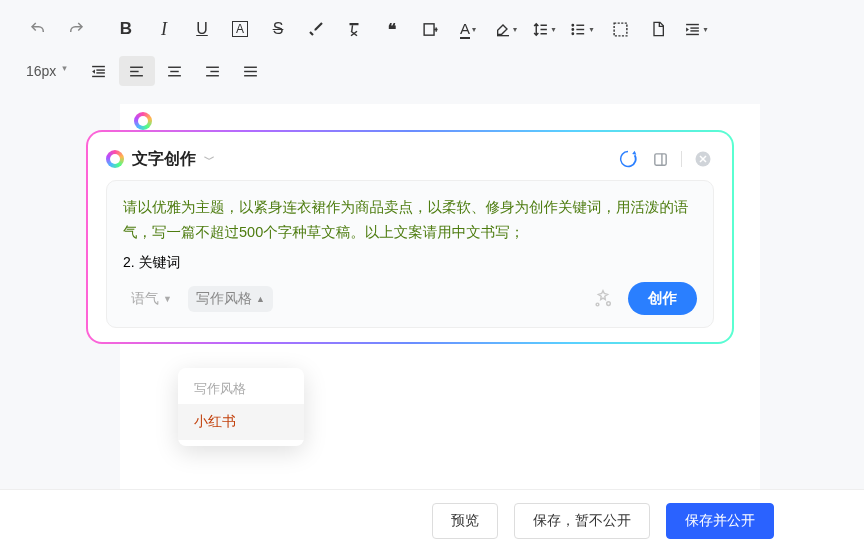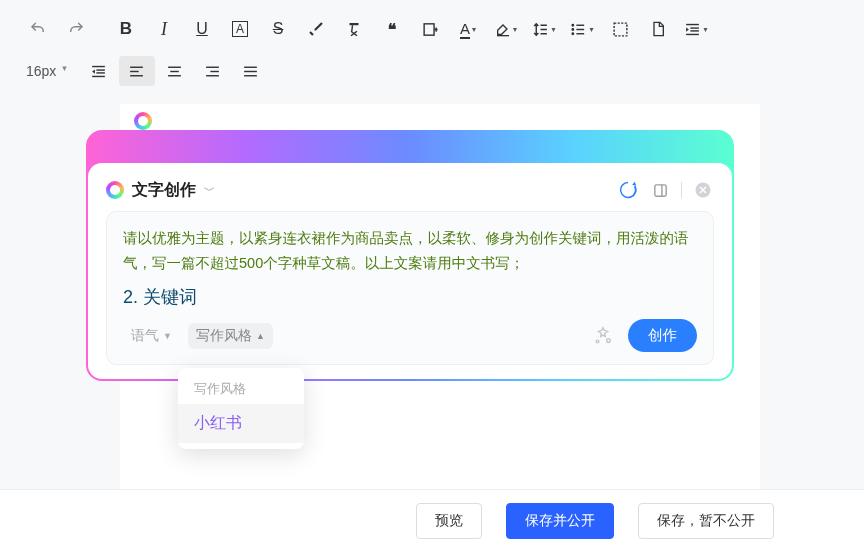--- a/index.html
+++ b/index.html
@@ -72,21 +72,20 @@
     top: 130px;
     width: 648px;
     padding: 2px;
     border-radius: 16px;
     background: linear-gradient(90deg,#ff63d6 0%,#b26bff 25%,#6b8cff 50%,#5ad1ff 75%,#5affd1 100%);
   }
   .ai-panel {
     background: #fff;
     border-radius: 14px;
     padding: 16px 18px 14px 18px;
-    margin-top: 31px;
   }
   .ai-head {
     display: flex;
     align-items: center;
     justify-content: space-between;
     margin-bottom: 10px;
   }
   .ai-head-left {
     display: flex;
     align-items: center;
@@ -118,22 +117,22 @@
     border-radius: 10px;
     padding: 14px 16px 12px 16px;
   }
   .prompt-text {
     font-size: 14.5px;
     line-height: 1.7;
     color: #4d7c0f;
     margin-bottom: 10px;
   }
   .placeholder-line {
-    font-size: 18px;
-    color: #0c4a6e;
+    font-size: 14px;
+    color: #000000;
     margin-bottom: 8px;
   }
   .ai-footer {
     display: flex;
     align-items: center;
     justify-content: space-between;
     margin-top: 10px;
   }
   .ai-footer-left {
     display: flex;
@@ -156,20 +155,21 @@
   }
   .soft-btn .dd-sm { font-size: 9px; }
   .create-btn {
     background: #2a7fff;
     color: #fff;
     border: none;
     border-radius: 18px;
     padding: 7px 20px;
     font-size: 14.5px;
     cursor: pointer;
+    font-weight: bold;
   }
   .magic {
     color:#bbb;
     margin-right:4px;
     display:inline-flex;
     cursor:pointer;
   }
   
   .dropdown {
     position: absolute;
@@ -181,41 +181,41 @@
     box-shadow: 0 6px 24px rgba(0,0,0,0.13);
     padding: 6px 0;
     z-index: 20;
   }
   .dropdown .ddlab {
     font-size: 13px;
     color: #aaa;
     padding: 6px 16px;
   }
   .dropdown .ddopt {
-    font-size: 16px;
-    color: #8b5cf6;
+    font-size: 14px;
+    color: #c2410c;
     padding: 9px 16px;
     cursor: pointer;
   }
   .dropdown .ddopt.hl {
     background: #f5f5f5;
   }
   
   .bottom-bar {
     position: absolute;
     left: 0;
     right: 0;
     bottom: 0;
     height: 62px;
     background: #fff;
     border-top: 1px solid #eee;
     display: flex;
     align-items: center;
     justify-content: flex-end;
-    gap: 24px;
+    gap: 16px;
     padding-right: 90px;
   }
   .btn {
     font-size: 14px;
     padding: 8px 18px;
     border-radius: 4px;
     cursor: pointer;
   }
   .btn-ghost {
     background: #fff;
@@ -453,15 +453,15 @@
   </div>
 </div>
 
 <div class="dropdown">
   <div class="ddlab">写作风格</div>
   <div class="ddopt hl">小红书</div>
 </div>
 
 <div class="bottom-bar">
   <button class="btn btn-ghost">预览</button>
+  <button class="btn btn-ghost">保存，暂不公开</button>
   <button class="btn btn-primary">保存并公开</button>
-  <button class="btn btn-ghost">保存，暂不公开</button>
 </div>
 
 </body></html>

